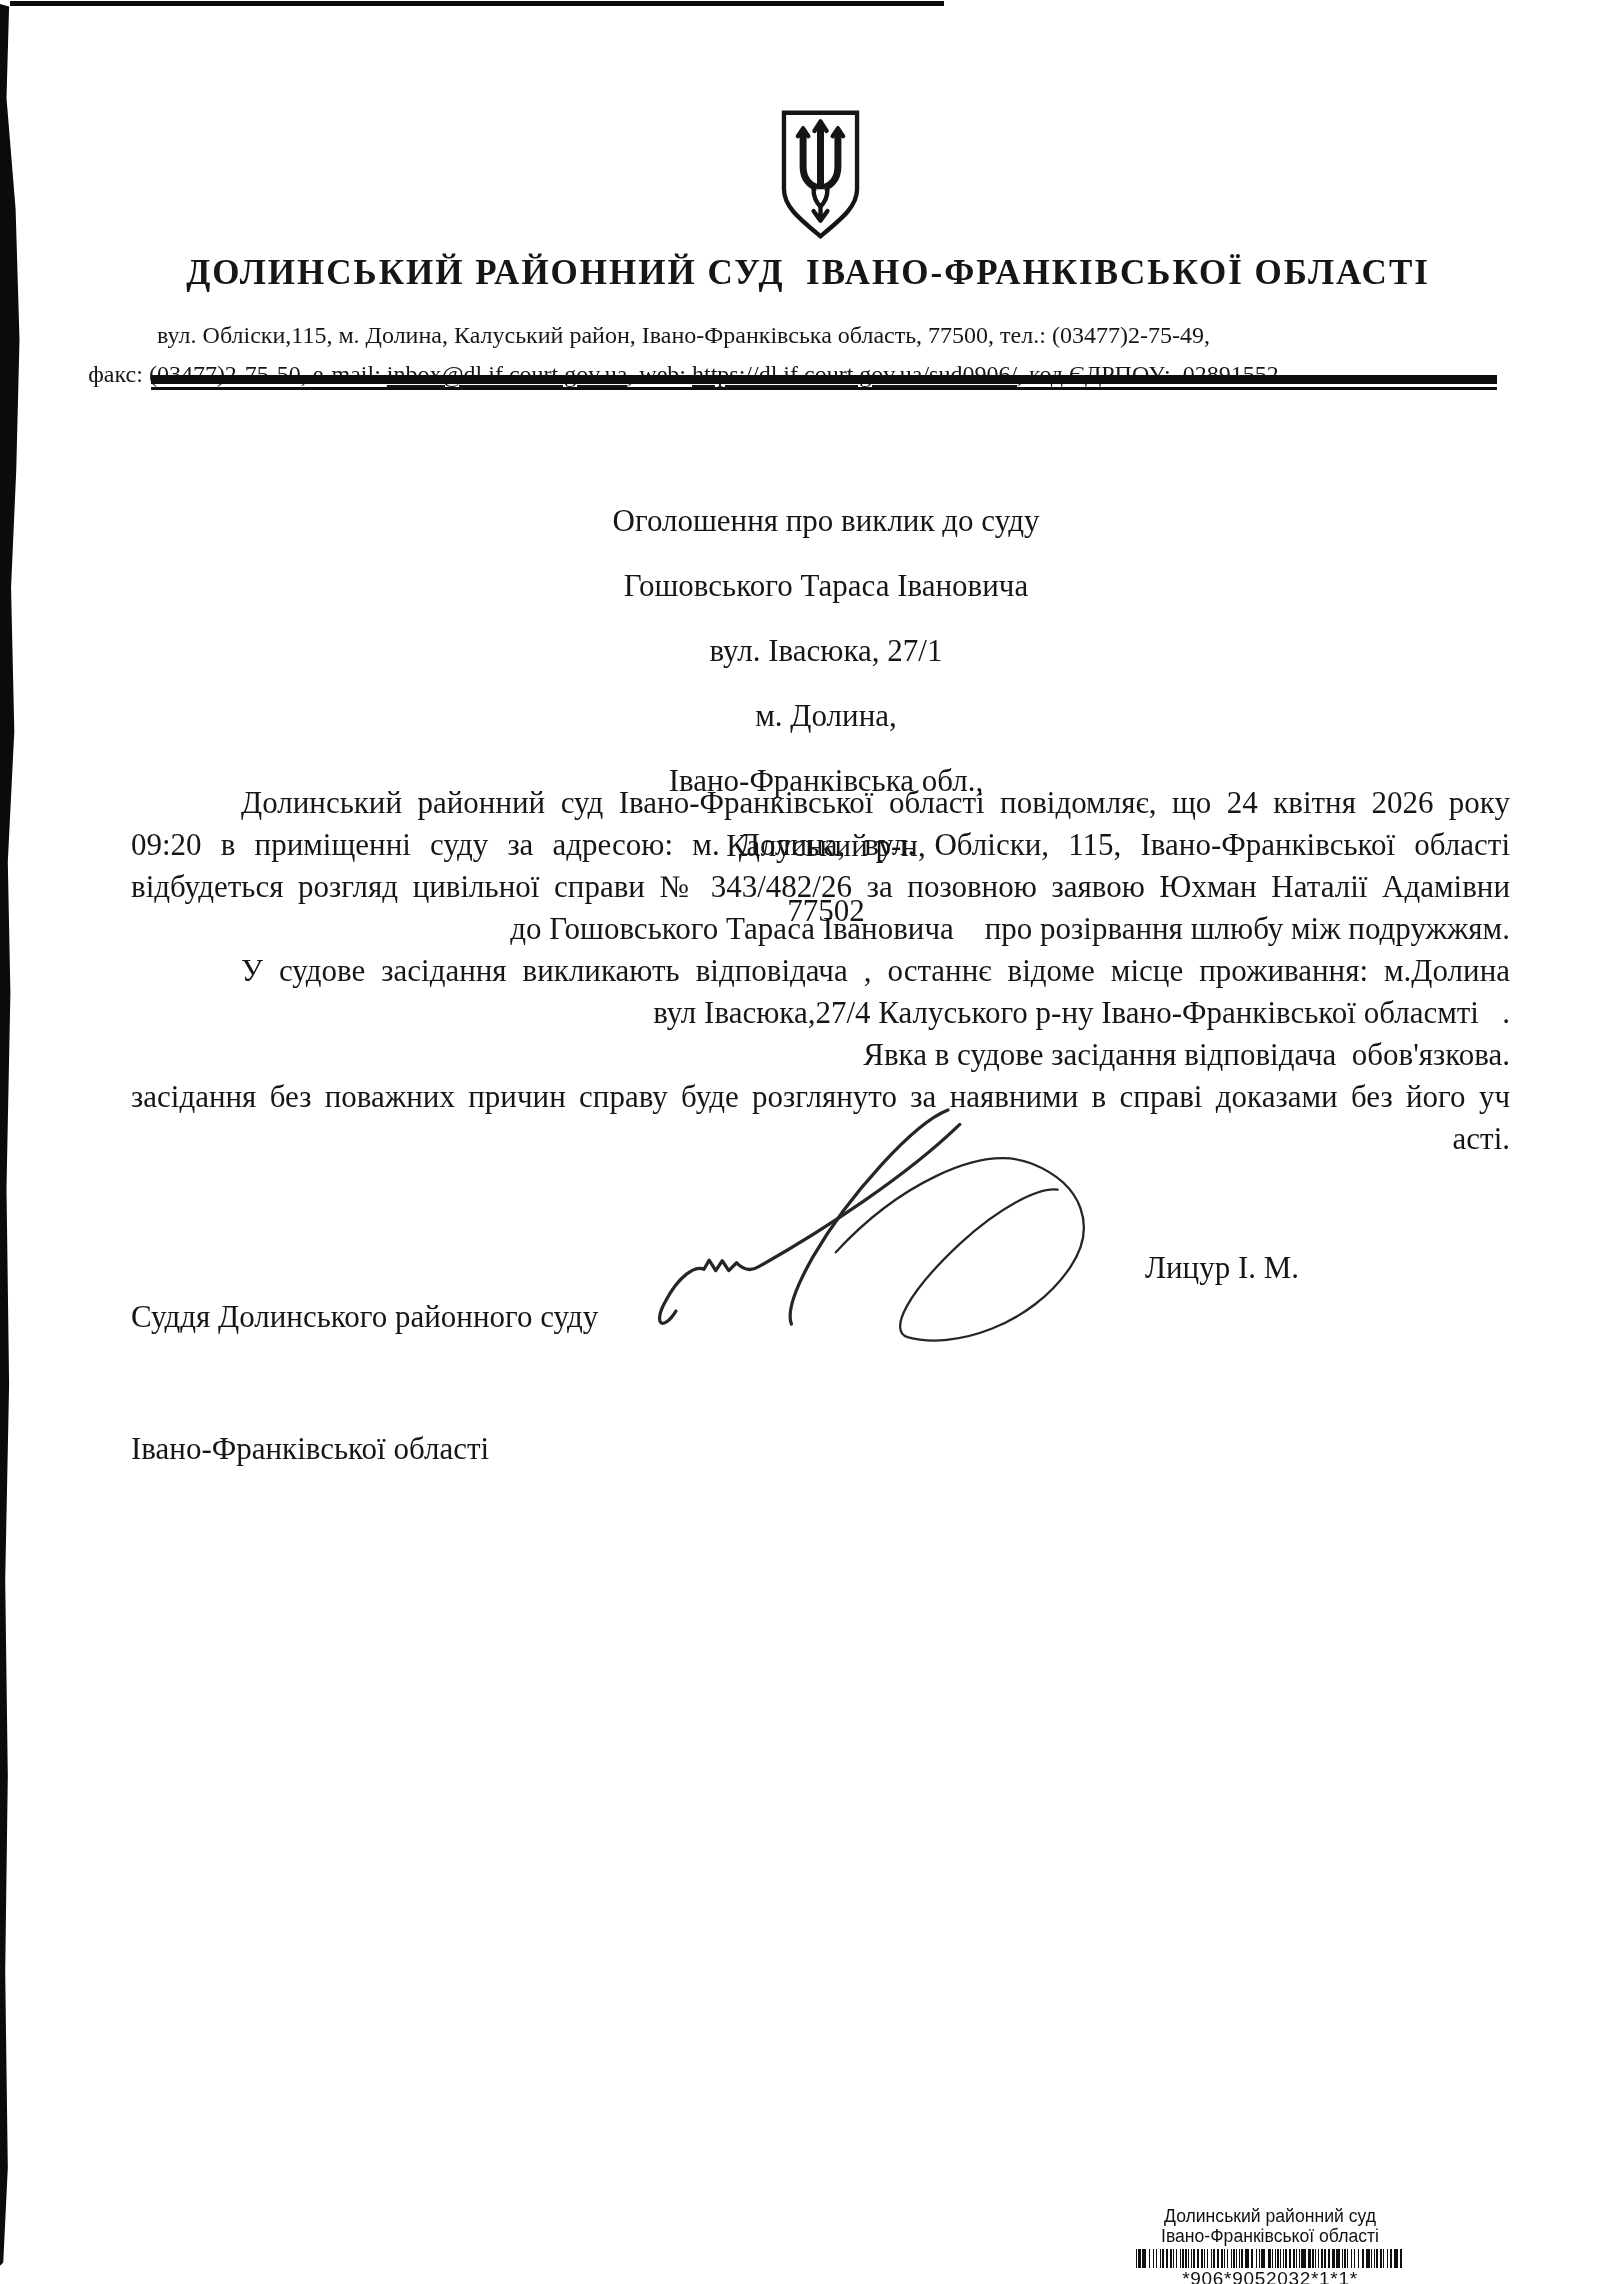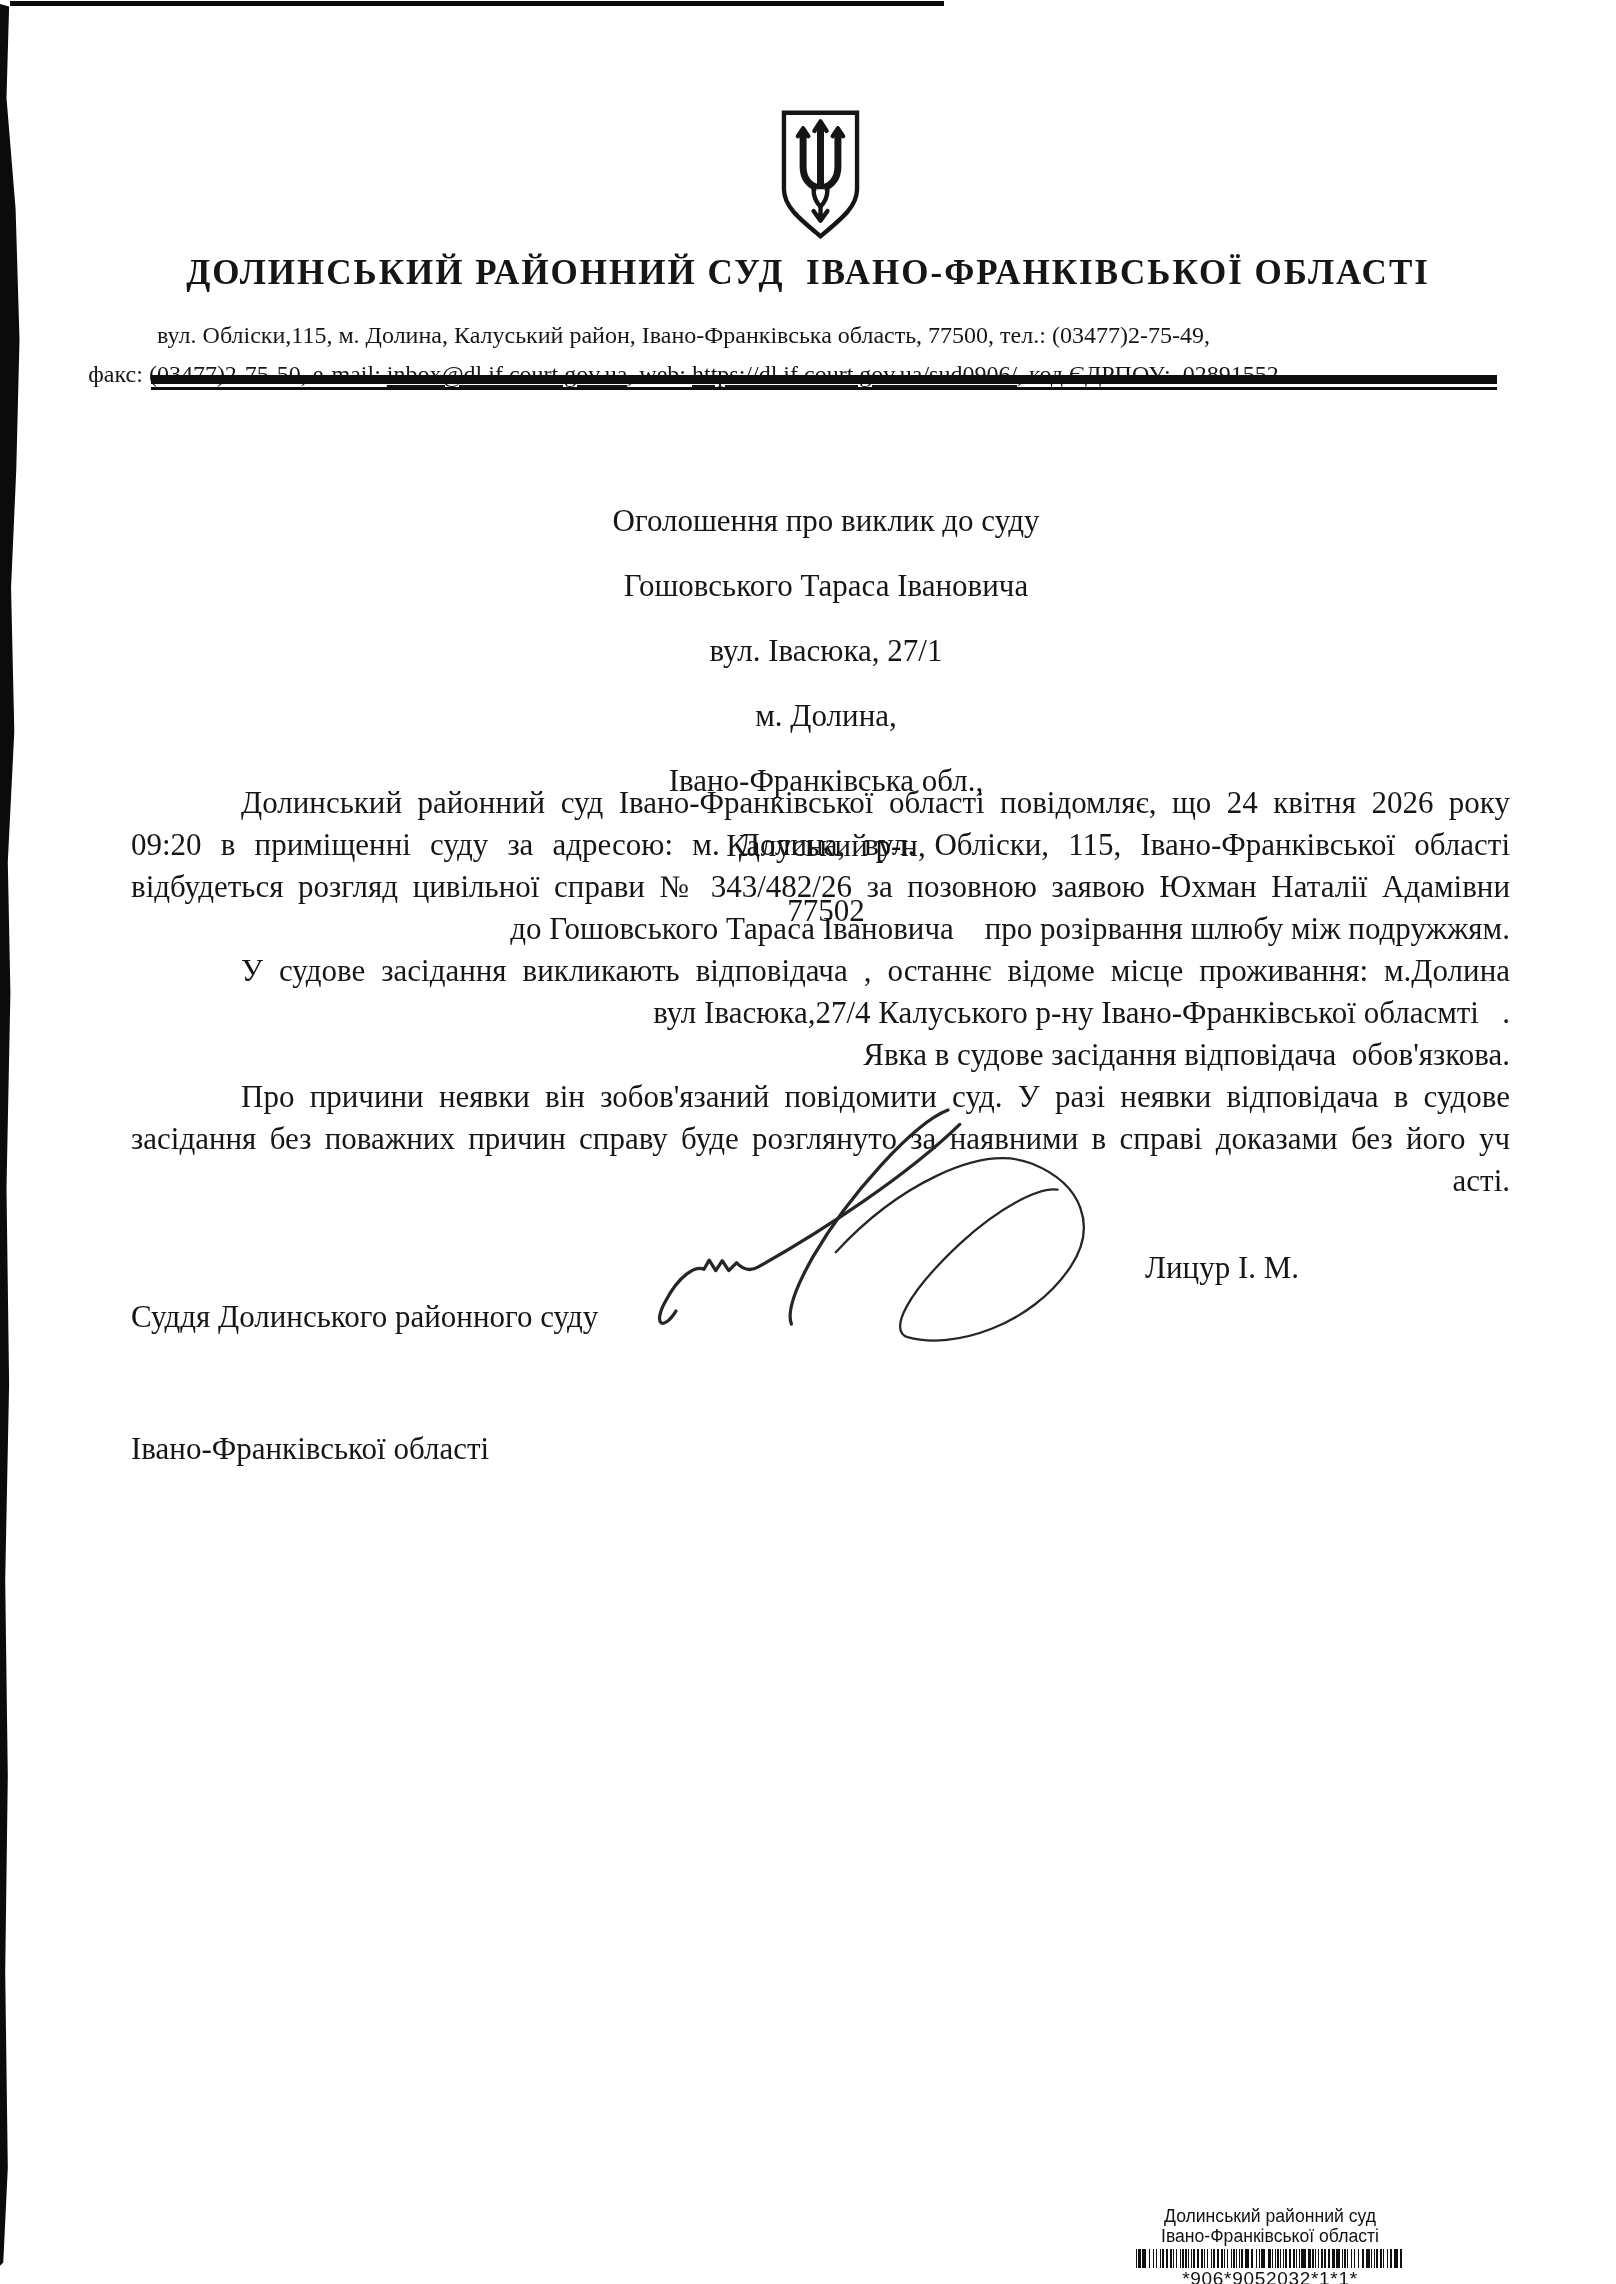--- a/index.html
+++ b/index.html
@@ -108,21 +108,20 @@
   <div class="recipient"><div class="">Оголошення про виклик до суду</div><div class="">Гошовського Тараса Івановича</div><div class="">вул. Івасюка, 27/1</div><div class="">м. Долина,</div><div class="">Івано-Франківська обл.,</div><div class="">Калуський р-н,</div><div class="">77502</div></div>
 
   <div class="body-text">
       <div class="line fill indent">Долинський районний суд Івано-Франківської області повідомляє, що 24 квітня 2026 року</div>
       <div class="line fill">09:20 в приміщенні суду за адресою: м. Долина, вул. Обліски, 115, Івано-Франківської області</div>
       <div class="line fill">відбудеться розгляд цивільної справи № 343/482/26 за позовною заявою Юхман Наталії Адамівни</div>
       <div class="line hang">до Гошовського Тараса Івановича    про розірвання шлюбу між подружжям.</div>
       <div class="line fill indent">У судове засідання викликають відповідача , останнє відоме місце проживання: м.Долина</div>
       <div class="line">вул Івасюка,27/4 Калуського р-ну Івано-Франківської обласмті   .</div>
       <div class="line indent">Явка в судове засідання відповідача  обов'язкова.</div>
-      <div class="line fill indent">Про причини неявки він зобов'язаний повідомити суд. У разі неявки відповідача в судове</div>
       <div class="line fill">засідання без поважних причин справу буде розглянуто за наявними в справі доказами без його уч</div>
       <div class="line">асті.</div>
     </div>
 
   <div class="judge-role">
     <div>Суддя Долинського районного суду</div>
     <div>Івано-Франківської області</div>
   </div>
   <div class="judge-name">Лицур І. М.</div>
 

